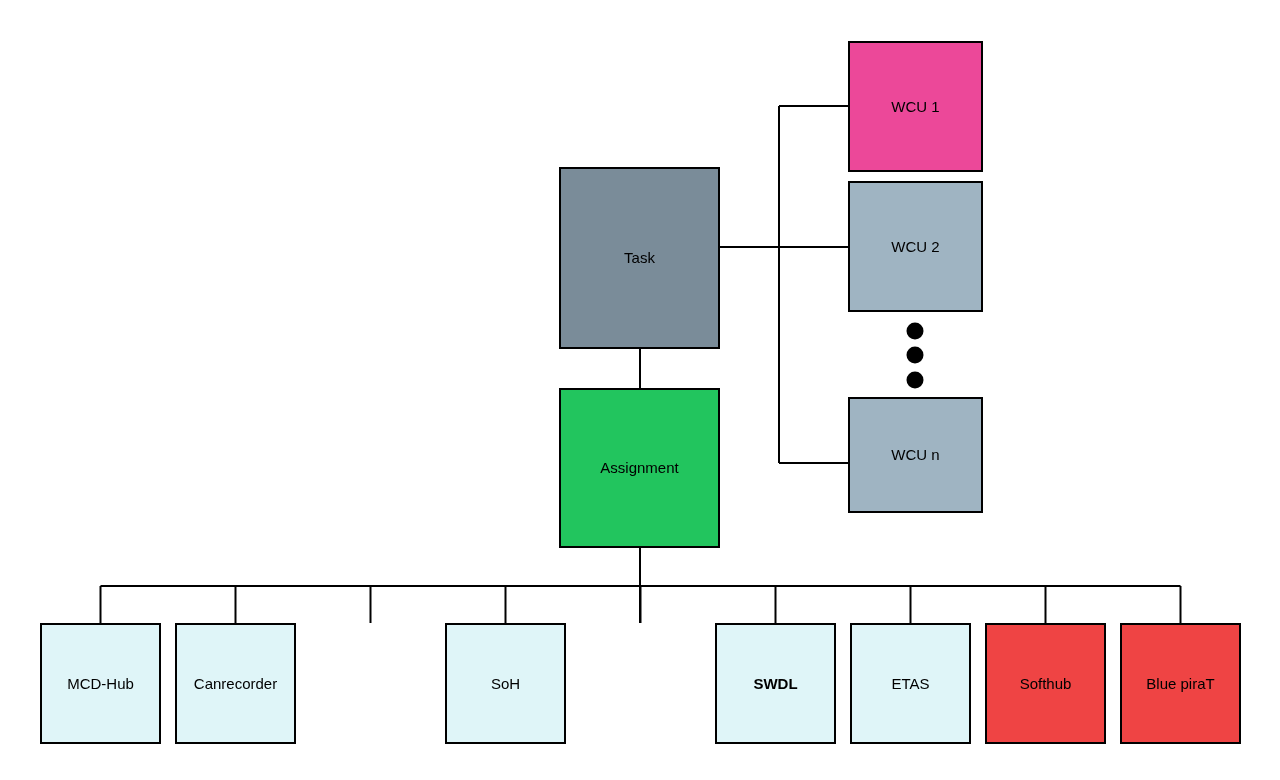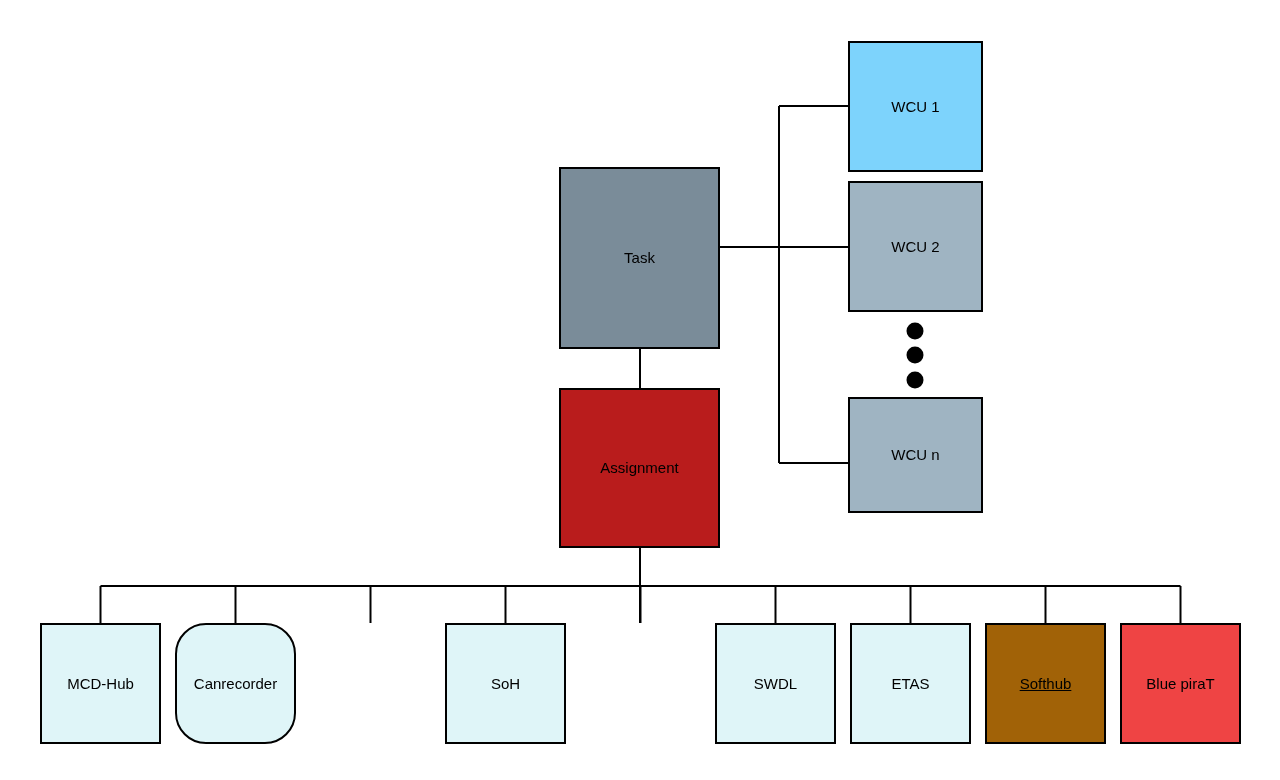--- a/index.html
+++ b/index.html
@@ -39,21 +39,21 @@
   .node-wcu       { left: 848px; width: 135px; height: 131px; }
   .node-wcu-1 { top: 41px; }
   .node-wcu-2 { top: 181px; }
   .node-wcu-n { top: 397px; height: 116px; }
   .node-tool { top: 623px; width: 121px; height: 121px; }
   .tool-0 { left: 40px; }
   .tool-1 { left: 175px; }
   .tool-2 { left: 310px; }
   .tool-3 { left: 445px; }
   .tool-4 { left: 580px; }
-  .tool-5 { left: 715px; }
+  .tool-5 { left: 715px; font-weight: bold; }
   .tool-6 { left: 850px; }
   .tool-7 { left: 985px; }
   .tool-8 { left: 1120px; }
   .connector { stroke: #000000; stroke-width: 2; fill: none; }
   .dot { fill: #000000; stroke: none; }
 </style>
 </head>
 <body>
 
 <div id="canvas">
@@ -86,51 +86,51 @@
 
     <circle class="dot" cx="915" cy="331" r="8.5"></circle>
     <circle class="dot" cx="915" cy="355" r="8.5"></circle>
     <circle class="dot" cx="915" cy="380" r="8.5"></circle>
   </svg>
 
   <div class="node node-task" style="background-color: rgb(122, 140, 153);">
     <span>Task</span>
   </div>
 
-  <div class="node node-assignment" style="background-color: #b91c1c;">
+  <div class="node node-assignment" style="background-color: #22c55e;">
     <span>Assignment</span>
   </div>
 
-  <div class="node node-wcu node-wcu-1" style="background-color: #7dd3fc;">
+  <div class="node node-wcu node-wcu-1" style="background-color: #ec4899;">
     <span>WCU 1</span>
   </div>
 
   <div class="node node-wcu node-wcu-2" style="background-color: rgb(159, 180, 194);">
     <span>WCU 2</span>
   </div>
 
   <div class="node node-wcu node-wcu-n" style="background-color: rgb(159, 180, 194);">
     <span>WCU n</span>
   </div>
 
   <div class="node node-tool tool-0" style="background-color: rgb(223, 245, 248);">
     <span>MCD-Hub</span>
   </div>
-  <div class="node node-tool tool-1" style="background-color: rgb(223, 245, 248); border-radius: 31px;">
+  <div class="node node-tool tool-1" style="background-color: rgb(223, 245, 248);">
     <span>Canrecorder</span>
   </div>
   <div class="node node-tool tool-3" style="background-color: rgb(223, 245, 248);">
     <span>SoH</span>
   </div>
   <div class="node node-tool tool-5" style="background-color: rgb(223, 245, 248);">
     <span>SWDL</span>
   </div>
   <div class="node node-tool tool-6" style="background-color: rgb(223, 245, 248);">
     <span>ETAS</span>
   </div>
-  <div class="node node-tool tool-7" style="background-color: #a16207; text-decoration: underline;">
+  <div class="node node-tool tool-7" style="background-color: #ef4444;">
     <span>Softhub</span>
   </div>
   <div class="node node-tool tool-8" style="background-color: #ef4444;">
     <span>Blue piraT</span>
   </div>
 
 </div>
 
 </body></html>

